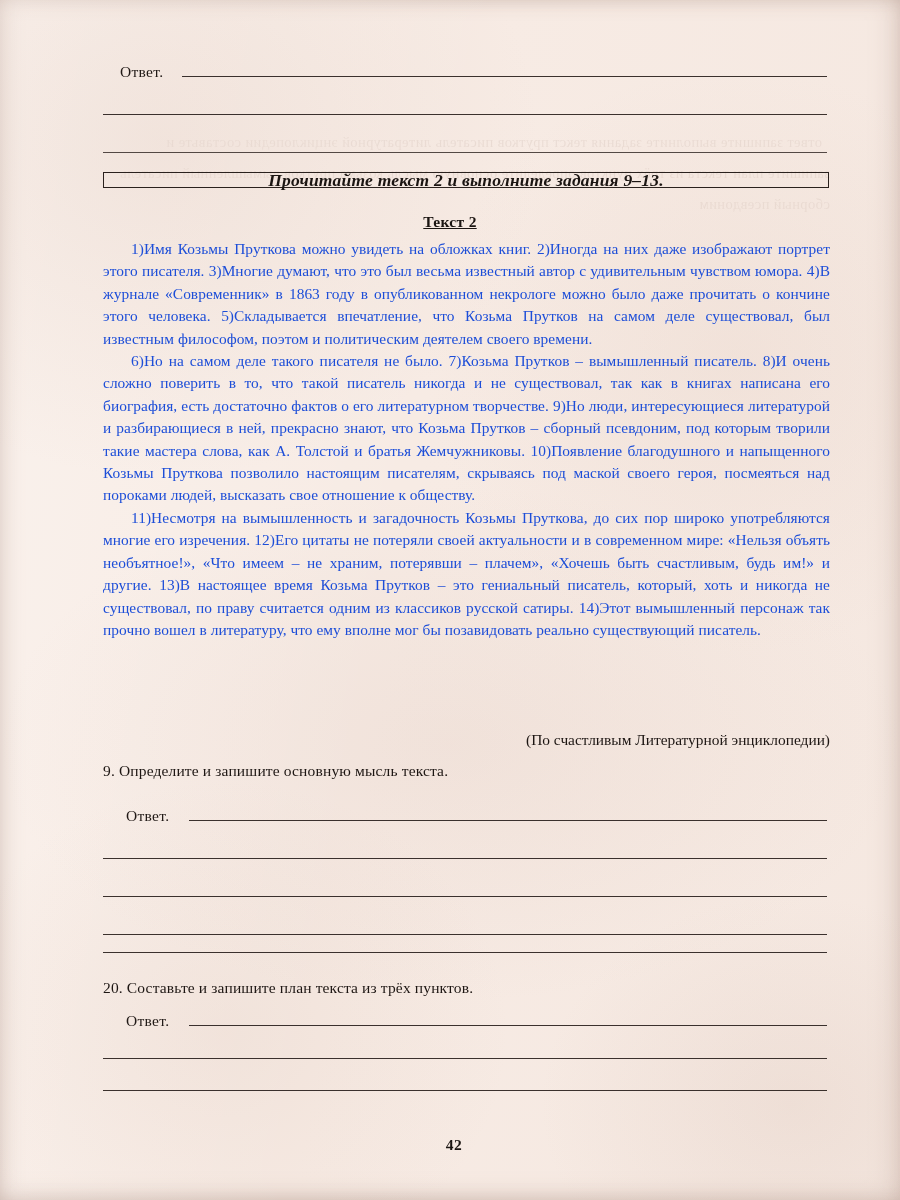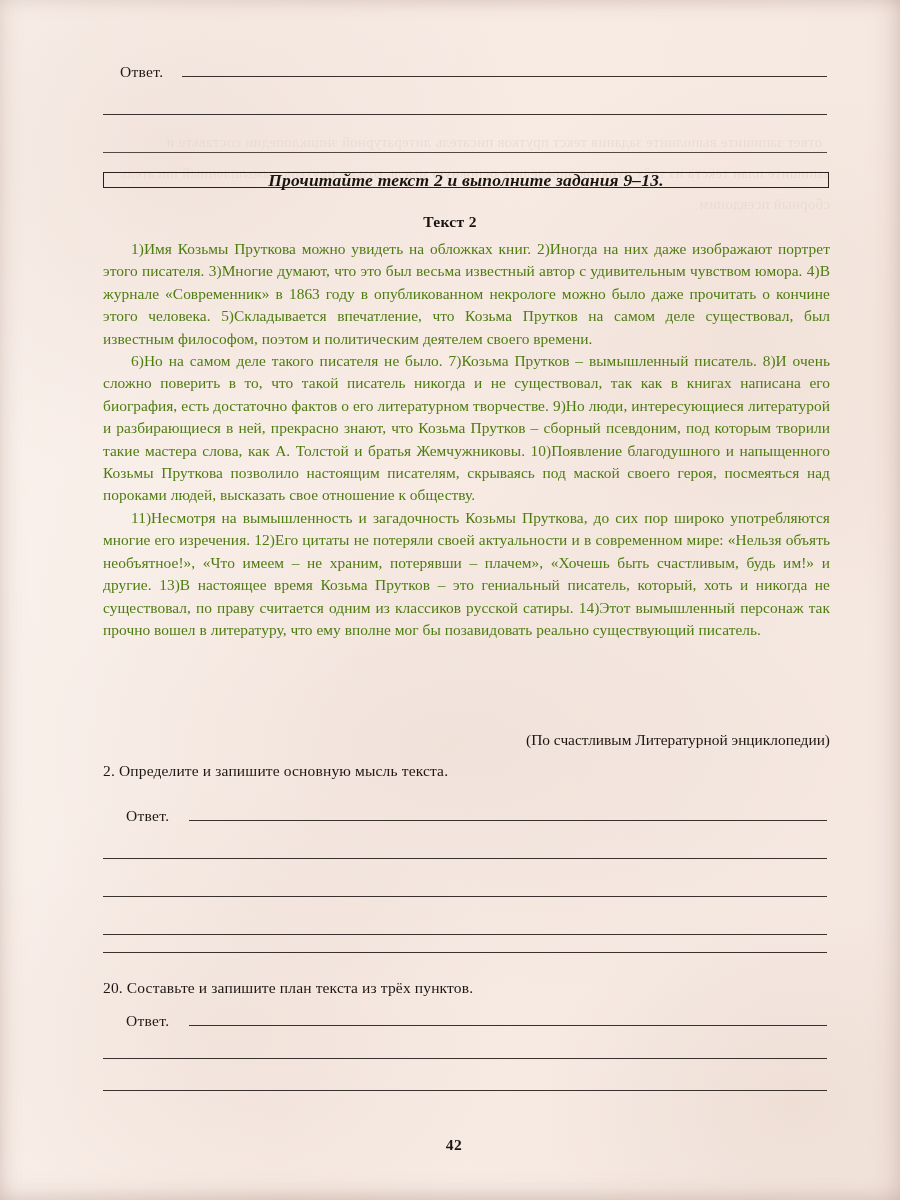--- a/index.html
+++ b/index.html
@@ -110,33 +110,34 @@
   .text-heading {
     position: absolute;
     left: 0;
     right: 0;
     top: 213px;
     text-align: center;
     font-weight: bold;
     font-size: 15.5px;
     letter-spacing: 0.3px;
     color: #1b1512;
+    text-decoration: underline;
   }
 
   
   .body-text {
     position: absolute;
     left: 103px;
     width: 727px;
     top: 238px;
     font-size: 15.4px;
     line-height: 22.4px;
     text-align: justify;
     text-align-last: left;
-    color: #4d7c0f;
+    color: #1d4ed8;
     letter-spacing: 0.05px;
   }
   .body-text p {
     margin: 0;
     text-indent: 28px;
     text-align: justify;
   }
   .attribution {
     position: absolute;
     left: 103px;
@@ -194,21 +195,21 @@
   <div class="text-heading">Текст 2</div>
 
   <div class="body-text">
     <p>1)Имя Козьмы Пруткова можно увидеть на обложках книг. 2)Иногда на них даже изображают портрет этого писателя. 3)Многие думают, что это был весьма известный автор с удивительным чувством юмора. 4)В журнале «Современник» в 1863 году в опубликованном некрологе можно было даже прочитать о кончине этого человека. 5)Складывается впечатление, что Козьма Прутков на самом деле существовал, был известным философом, поэтом и политическим деятелем своего времени.</p>
     <p>6)Но на самом деле такого писателя не было. 7)Козьма Прутков – вымышленный писатель. 8)И очень сложно поверить в то, что такой писатель никогда и не существовал, так как в книгах написана его биография, есть достаточно фактов о его литературном творчестве. 9)Но люди, интересующиеся литературой и разбирающиеся в ней, прекрасно знают, что Козьма Прутков – сборный псевдоним, под которым творили такие мастера слова, как А. Толстой и братья Жемчужниковы. 10)Появление благодушного и напыщенного Козьмы Пруткова позволило настоящим писателям, скрываясь под маской своего героя, посмеяться над пороками людей, высказать свое отношение к обществу.</p>
     <p>11)Несмотря на вымышленность и загадочность Козьмы Пруткова, до сих пор широко употребляются многие его изречения. 12)Его цитаты не потеряли своей актуальности и в современном мире: «Нельзя объять необъятное!», «Что имеем – не храним, потерявши – плачем», «Хочешь быть счастливым, будь им!» и другие. 13)В настоящее время Козьма Прутков – это гениальный писатель, который, хоть и никогда не существовал, по праву считается одним из классиков русской сатиры. 14)Этот вымышленный персонаж так прочно вошел в литературу, что ему вполне мог бы позавидовать реально существующий писатель.</p>
   </div>
 
   <div class="attribution">(По счастливым Литературной энциклопедии)</div>
 
-  <div class="question" style="top:762px;">2. Определите и запишите основную мысль текста.</div>
+  <div class="question" style="top:762px;">9. Определите и запишите основную мысль текста.</div>
 
   <div>
     <span class="answer-label" style="left:126px; top:807px;">Ответ.</span>
     <div class="rule" style="left:189px; top:820px; width:638px;"></div>
     <div class="rule" style="left:103px; top:858px; width:724px;"></div>
     <div class="rule" style="left:103px; top:896px; width:724px;"></div>
     <div class="rule" style="left:103px; top:934px; width:724px;"></div>
     <div class="rule" style="left:103px; top:952px; width:724px;"></div>
   </div>
 

